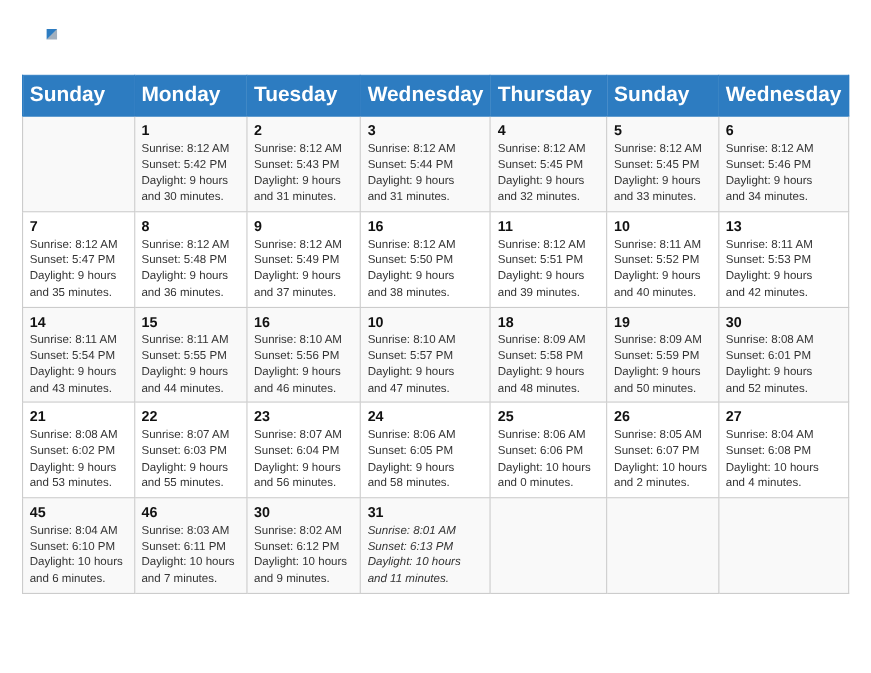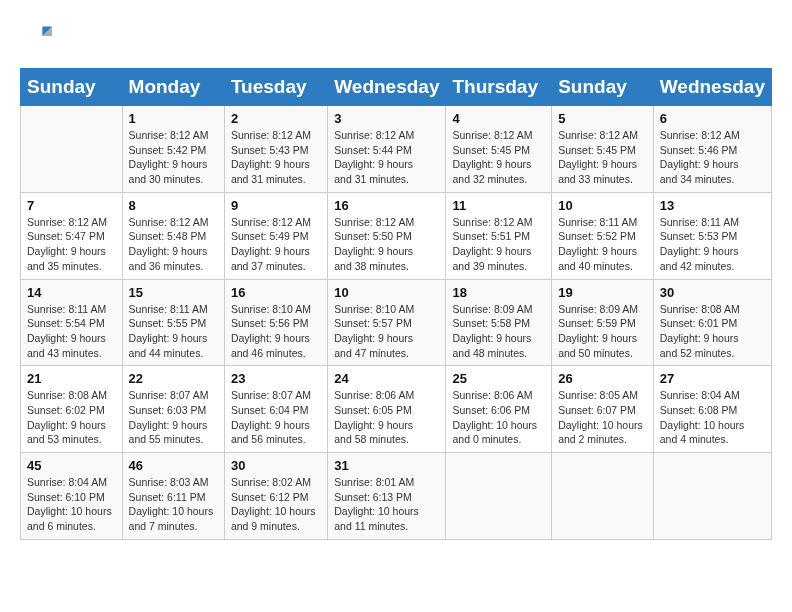--- a/index.html
+++ b/index.html
@@ -329,21 +329,21 @@
         </td>
         <td>
           <span class="day-number">30</span>
           <div class="cell-text" style="white-space: pre-line;">Sunrise: 8:02 AM
 Sunset: 6:12 PM
 Daylight: 10 hours
 and 9 minutes.</div>
         </td>
         <td>
           <span class="day-number">31</span>
-          <div class="cell-text" style="white-space: pre-line;">Sunrise: 8:01 AM
+          <div class="cell-text" style="white-space: pre-line; font-style: italic;">Sunrise: 8:01 AM
 Sunset: 6:13 PM
 Daylight: 10 hours
 and 11 minutes.</div>
         </td>
         <td class="empty-cell"></td>
         <td class="empty-cell"></td>
         <td class="empty-cell"></td>
       </tr>
     </tbody>
 </table>

